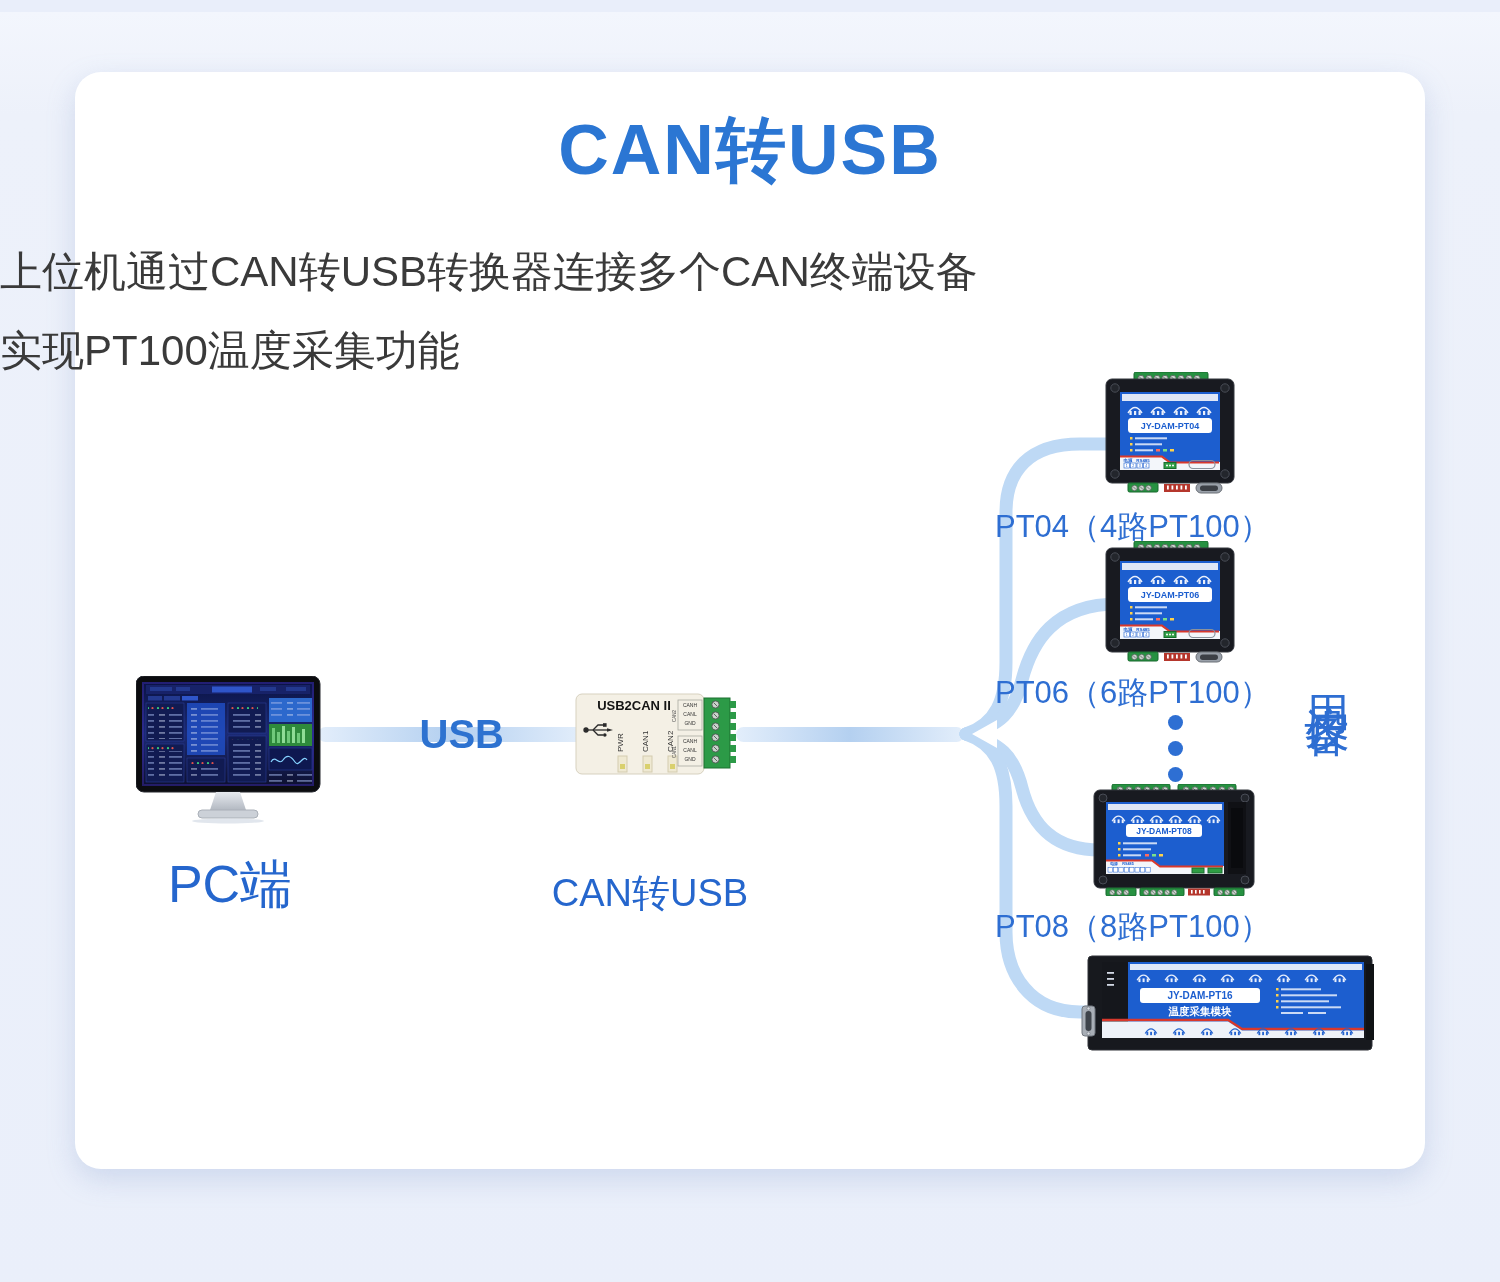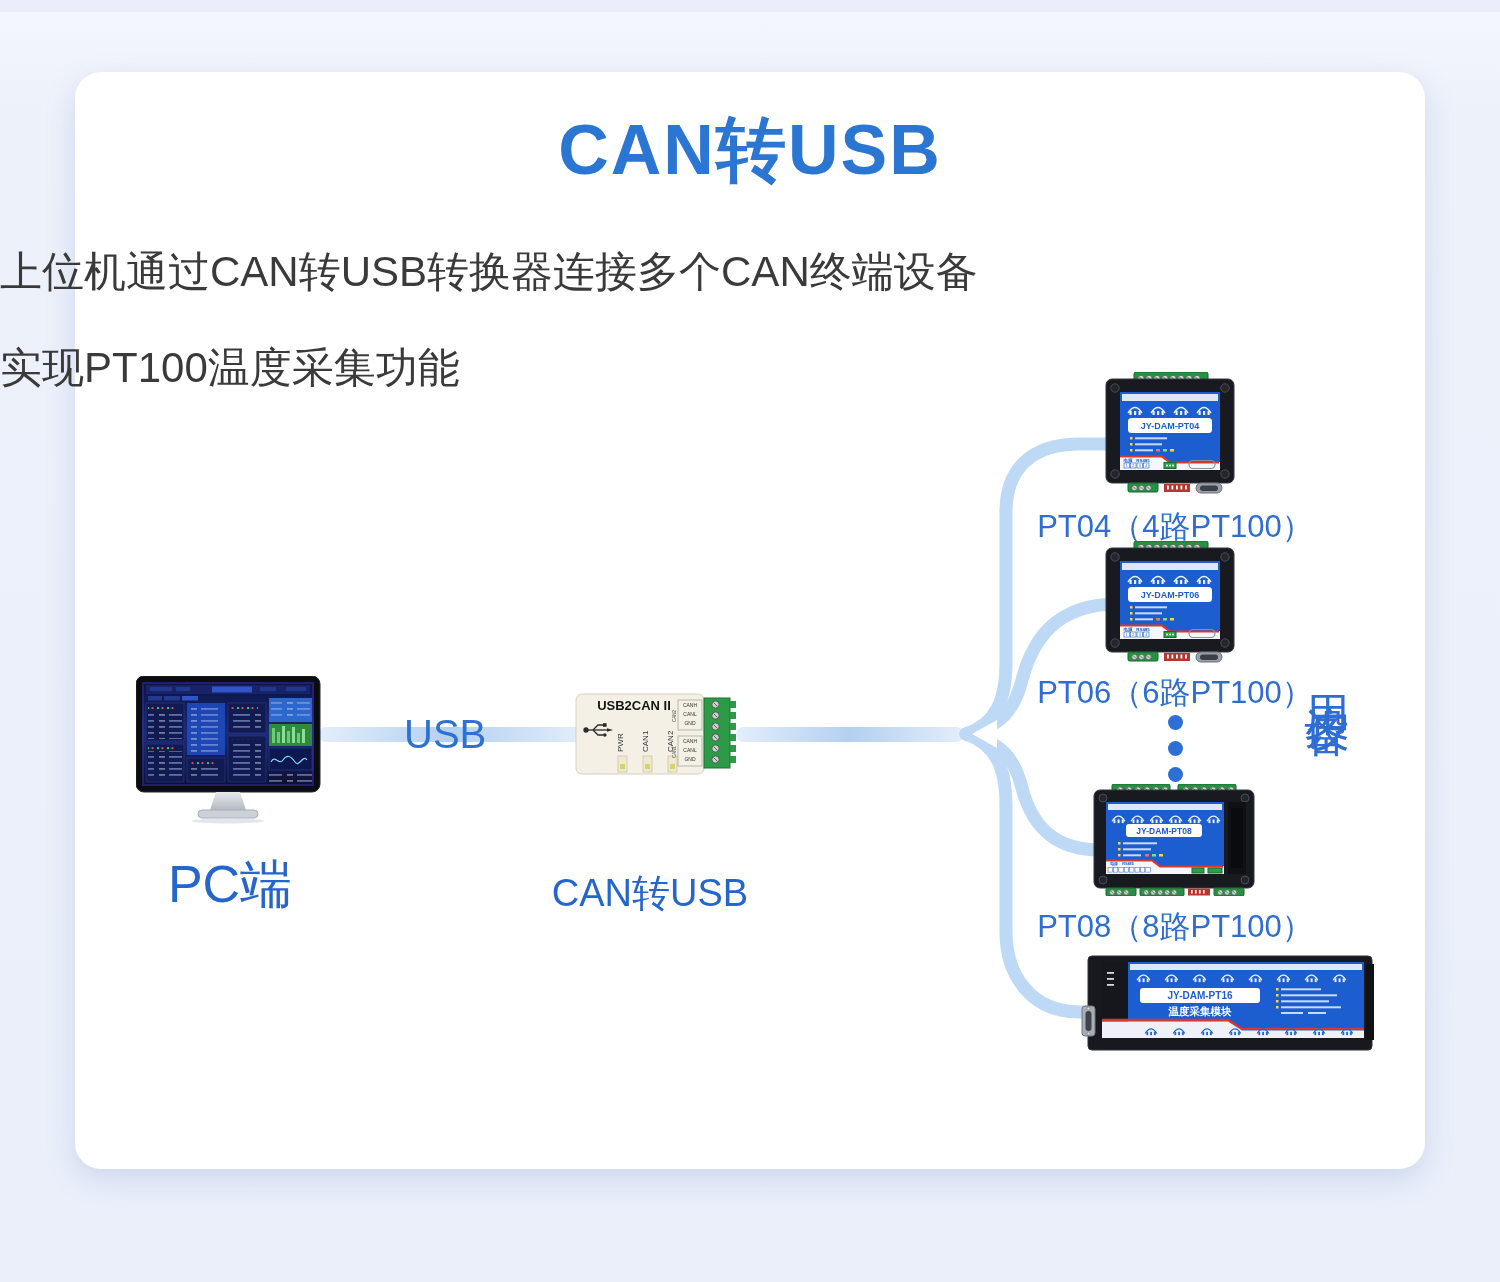--- a/index.html
+++ b/index.html
@@ -4,24 +4,24 @@
 <style>
   html,body{margin:0;padding:0;background:#e9eefa;font-family:"Liberation Sans","DejaVu Sans",sans-serif;}
   .canvas{position:relative;width:1500px;height:1282px;margin:12px auto;overflow:hidden;
           background:linear-gradient(180deg,#f3f6fd 0%,#edf1fa 8%,#eaeffa 100%);}
   .card{position:absolute;left:75px;top:60px;width:1350px;height:1097px;background:#ffffff;
         border-radius:26px;box-shadow:0 10px 28px rgba(130,155,205,.28);}
   .abs{position:absolute;}
   .title{left:0;top:92px;width:100%;text-align:center;font-size:70px;font-weight:700;
          color:#2b76d3;letter-spacing:2px;}
   .sub{left:0;width:100%;text-align:left;font-size:42px;color:#3a3a3a;}
-  .sub1{top:232px;} .sub2{top:328px;}
-  .cap{width:360px;text-align:center;font-size:31px;font-weight:500;color:#2e6ed2;}
+  .sub1{top:232px;} .sub2{top:311px;}
+  .cap{width:360px;font-size:31px;font-weight:500;color:#2e6ed2;}
   .bigcap{font-size:52px;font-weight:500;color:#2566cd;text-align:center;}
-  .linklab{font-size:38px;font-weight:400;color:#2d72d0;text-align:left;}
+  .linklab{font-size:38px;font-weight:700;color:#2d72d0;text-align:right;}
   .sidelab{left:1297px;top:648px;writing-mode:vertical-rl;font-size:45px;font-weight:500;
            color:#2e6ed2;letter-spacing:6px;}
   .dots{left:1168px;top:703px;width:16px;}
   .dots .dot{display:block;width:15px;height:15px;border-radius:50%;background:#2e6fd3;margin:0 0 11px 0;}
   svg{display:block;}
   svg text{font-family:"Liberation Sans","DejaVu Sans",sans-serif;}
 </style>
 </head>
 <body>
 

